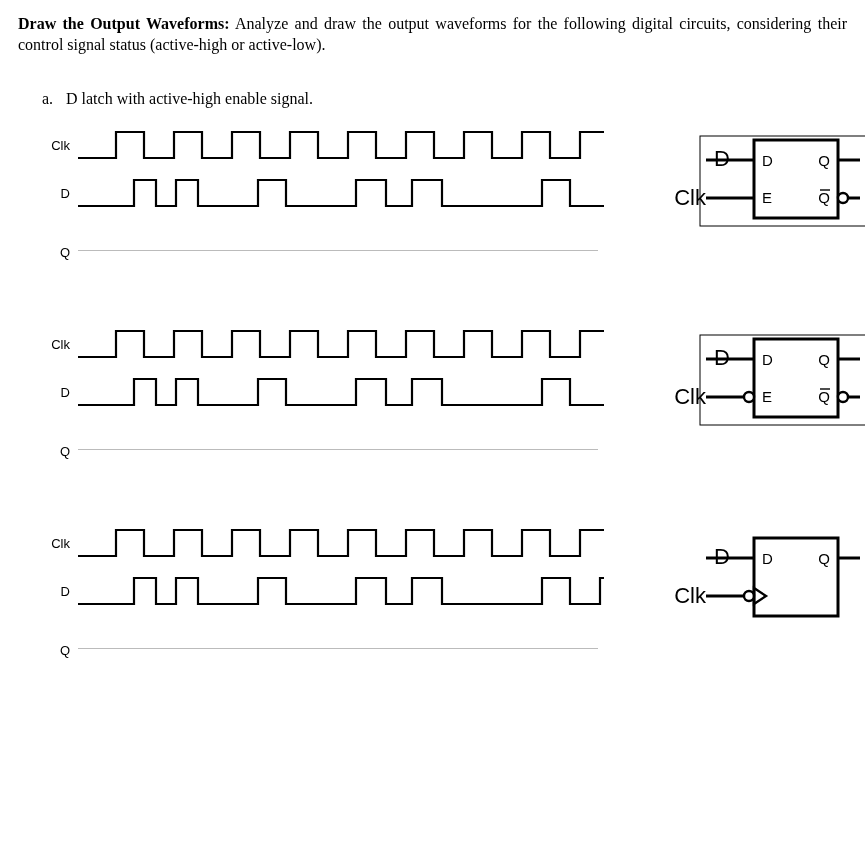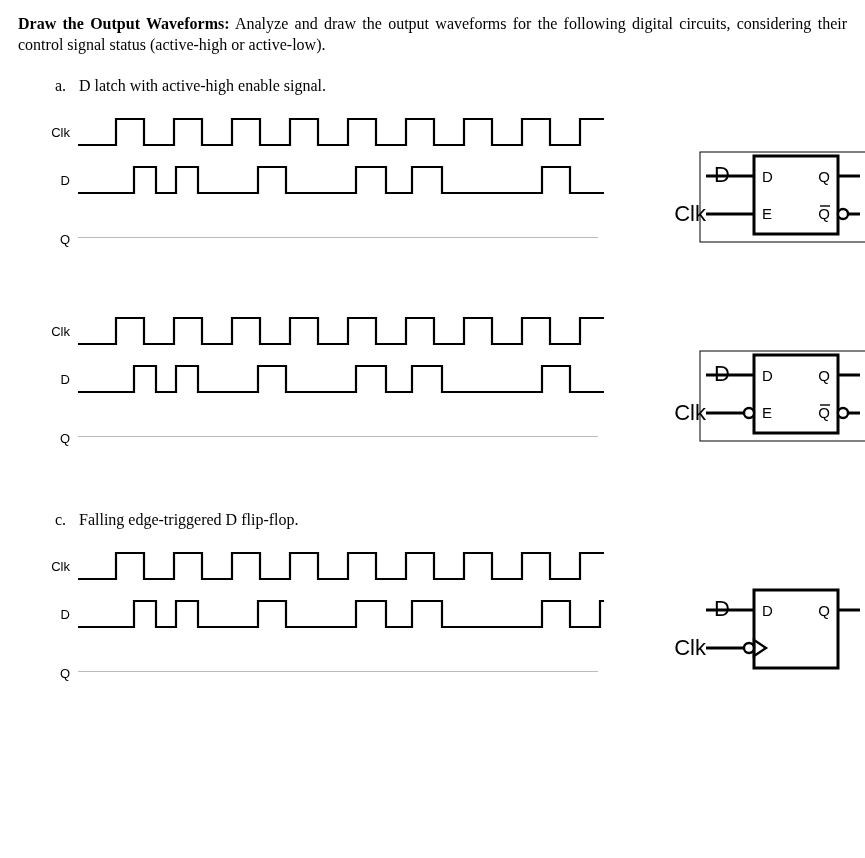--- a/index.html
+++ b/index.html
@@ -5,42 +5,42 @@
   body {
     margin: 0;
     padding: 14px 18px 18px 18px;
     font-family: 'Times New Roman', serif;
     font-size: 16px;
     color: #000;
     width: 865px;
     box-sizing: border-box;
   }
   .heading {
-    margin-bottom: 21px;
+    margin-bottom: 34px;
     text-align: justify;
     line-height: 1.3;
   }
   .heading .bold {
     font-weight: bold;
   }
   .problem {
     margin-bottom: 34px;
   }
   .problem-title {
-    margin-left: 37px;
+    margin-left: 24px;
     margin-bottom: 18px;
   }
   .problem-title .letter {
     display: inline-block;
     width: 20px;
   }
   .problem-body {
     margin-left: 28px;
     display: flex;
-    align-items: center;
+    align-items: flex-start;
     gap: 30px;
   }
   .waves {
     flex: 0 0 560px;
   }
   .wave-row {
     display: flex;
     align-items: center;
     margin-bottom: 8px;
   }
@@ -167,24 +167,20 @@
           <text x="194" y="34" font-family="Arial" font-size="15" text-anchor="end">Q</text>
           <text x="126" y="71" font-family="Arial" font-size="15">E</text>
           <text x="194" y="71" font-family="Arial" font-size="15" text-anchor="end">Q</text>
           <line x1="184" y1="58" x2="194" y2="58" stroke="#000" stroke-width="1.4"></line>
         </svg>
     </div>
   </div>
 </div>
 
 <div class="problem">
-  <div class="problem-title">
-    <span class="letter">c.</span>
-    <span>Falling edge-triggered D flip-flop.</span>
-  </div>
   <div class="problem-body">
     <div class="waves">
       <div class="wave-row">
         <div class="wave-label">Clk</div>
         <div class="wave-svg-wrap">
             <svg id="wave-c-clk" width="530" height="40">
               <path d="M 4 32 L 42 32 L 42 32 L 42 6 L 70 6 L 70 6 L 70 32 L 100 32 L 100 32 L 100 6 L 128 6 L 128 6 L 128 32 L 158 32 L 158 32 L 158 6 L 186 6 L 186 6 L 186 32 L 216 32 L 216 32 L 216 6 L 244 6 L 244 6 L 244 32 L 274 32 L 274 32 L 274 6 L 302 6 L 302 6 L 302 32 L 332 32 L 332 32 L 332 6 L 360 6 L 360 6 L 360 32 L 390 32 L 390 32 L 390 6 L 418 6 L 418 6 L 418 32 L 448 32 L 448 32 L 448 6 L 476 6 L 476 6 L 476 32 L 506 32 L 506 32 L 506 6 L 534 6 L 534 6 L 534 32 L 544 32" stroke="#000" stroke-width="2.2" fill="none"></path>
             </svg>
           </div>
       </div>

